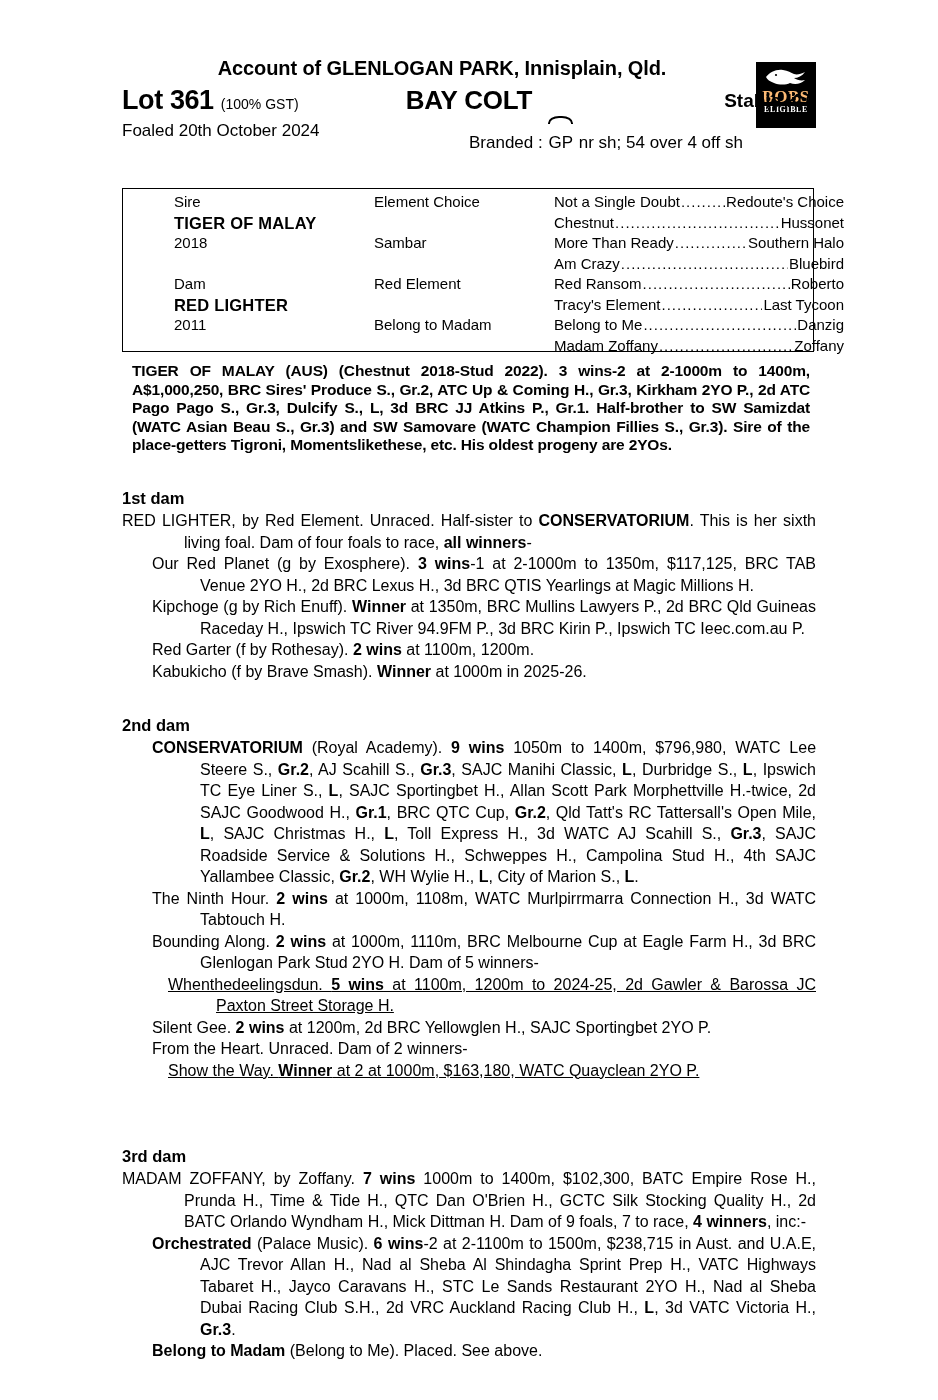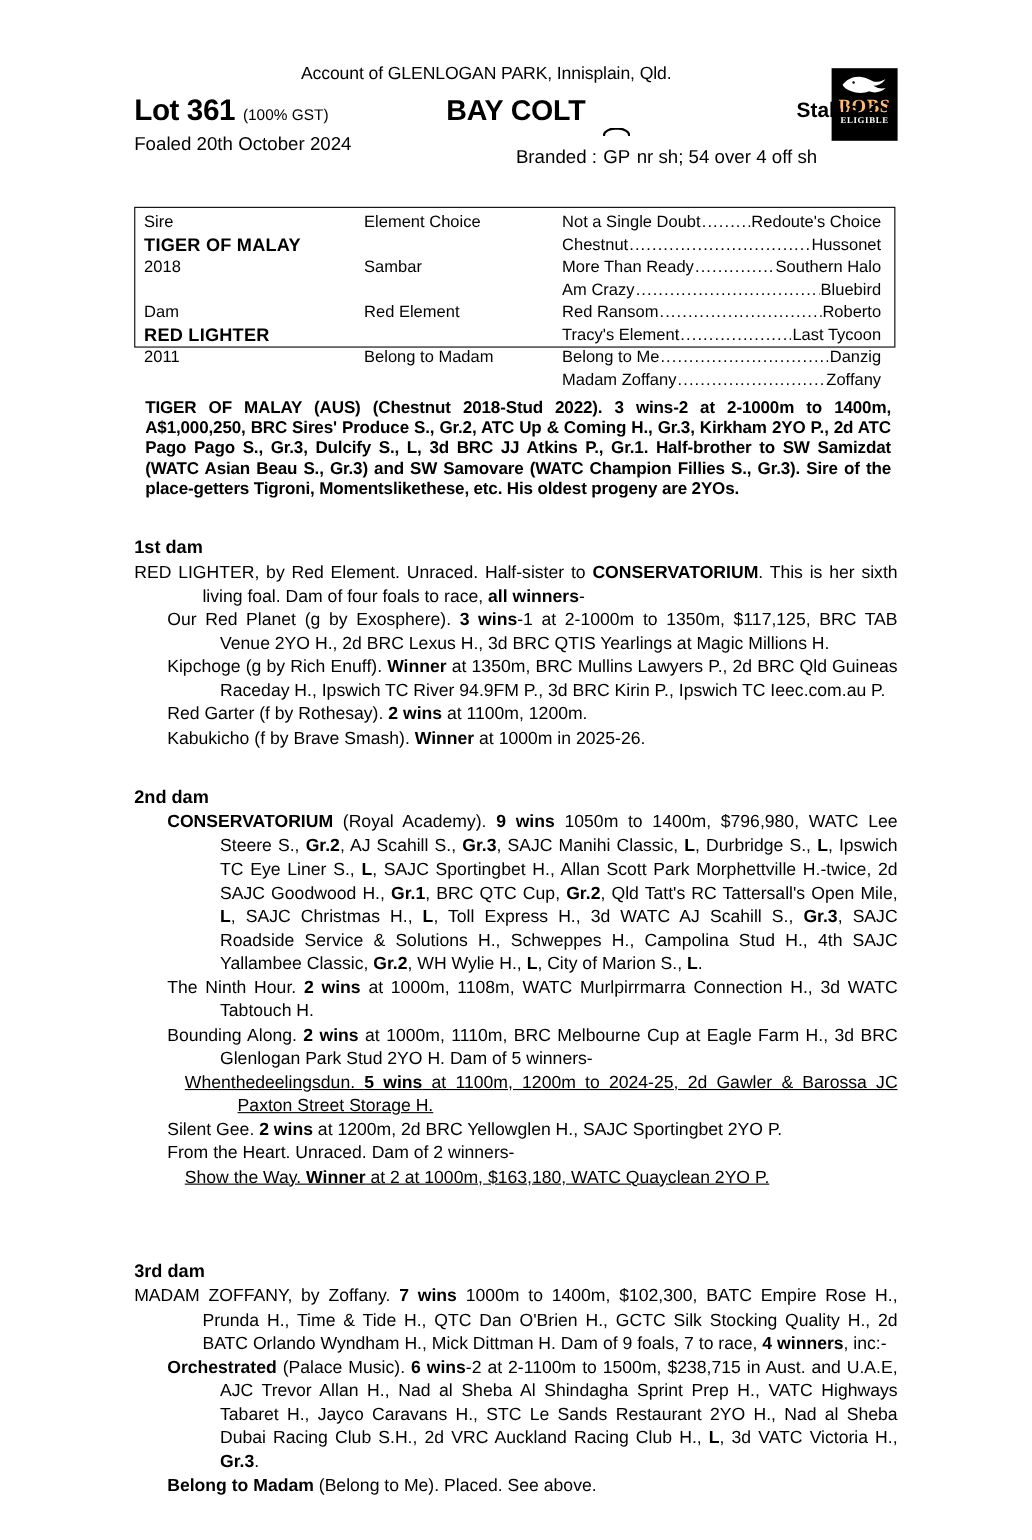--- a/index.html
+++ b/index.html
@@ -54,22 +54,22 @@
     color: #ffffff;
     font-family: "Liberation Serif", serif;
     font-weight: bold;
     font-size: 8px;
     line-height: 9px;
     letter-spacing: 0.6px;
   }
 
   .account-line {
     text-align: center;
-    font-weight: normal;
-    font-size: 16px;
+    font-weight: bold;
+    font-size: 20px;
     line-height: 20px;
     padding-right: 54px;
     letter-spacing: -0.1px;
   }
   .title-row {
     position: relative;
     height: 34px;
     margin-top: 6px;
   }
   .lot-no {
@@ -136,25 +136,26 @@
     border-right: 2px solid #000;
     border-radius: 45% 45% 0 0 / 90% 90% 0 0;
   }
 
   
   .ped {
     position: absolute;
     left: 122px;
     top: 188px;
     width: 692px;
-    height: 128px;
+    height: 164px;
     border: 1.5px solid #000;
     box-sizing: border-box;
     font-size: 15px;
     line-height: 20.5px;
+    padding-left: 43px;
   }
   .ped-inner {
     position: relative;
     width: 100%;
     height: 100%;
     padding: 3px 8px 0 8px;
     box-sizing: border-box;
   }
   .ped-col1 { position: absolute; left: 8px;   top: 3px; width: 200px; }
   .ped-col2 { position: absolute; left: 208px; top: 3px; width: 180px; }

